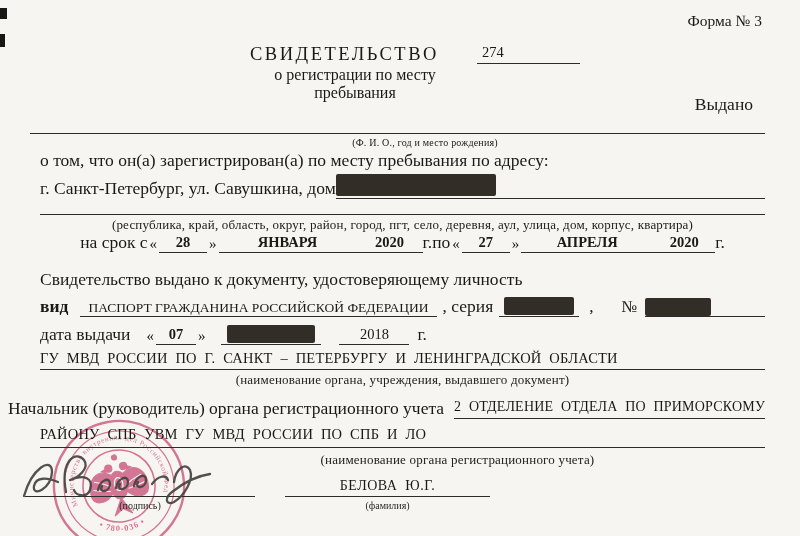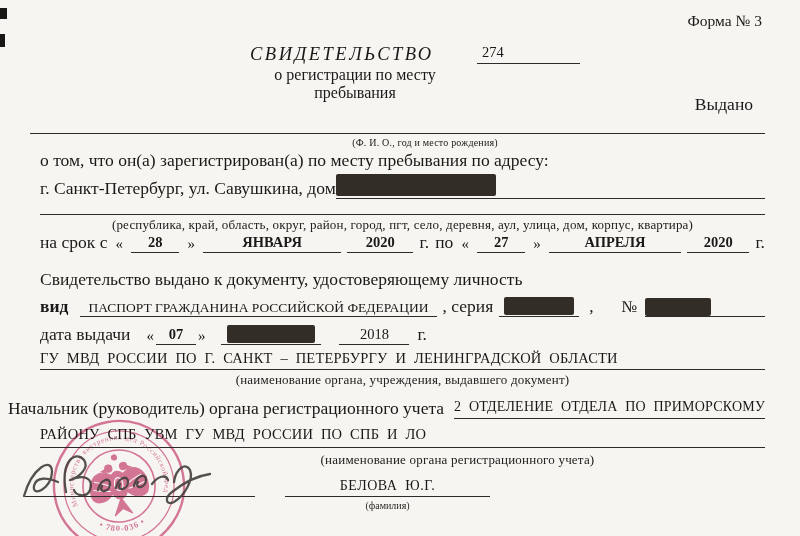--- a/index.html
+++ b/index.html
@@ -62,42 +62,42 @@
         <path d="M-24,-8 C-18,-6 -12,-4 -8,0 M-26,0 C-20,2 -14,3 -9,4" stroke="#f7f5f1" stroke-width="1"></path>
         <path d="M24,-8 C18,-6 12,-4 8,0 M26,0 C20,2 14,3 9,4" stroke="#f7f5f1" stroke-width="1"></path>
         <path d="M0,12 L-9,29 L0,23 L9,29 Z" fill="#c9527a"></path>
         <ellipse cx="0" cy="-2" rx="4.2" ry="6.5" fill="none" stroke="#f7f5f1" stroke-width="1.2"></ellipse>
       </g>
     </g>
   </svg>
 
   <div class="abs" style="right:38px;top:12px;font-size:15.5px;">Форма № 3</div>
 
-  <div class="abs" style="left:250px;top:44px;font-size:18.5px;letter-spacing:2.5px;font-style:italic;">СВИДЕТЕЛЬСТВО</div>
+  <div class="abs" style="left:250px;top:44px;font-size:18.5px;letter-spacing:2.5px;">СВИДЕТЕЛЬСТВО</div>
   <div class="abs" style="left:477px;top:44px;width:98px;border-bottom:1.4px solid #2e2c2a;font-size:14.5px;padding-left:5px;padding-bottom:2px;">274</div>
   <div class="abs" style="left:240px;top:66px;width:230px;text-align:center;font-size:16px;">о регистрации по месту пребывания</div>
 
   <div class="row" style="left:67px;top:94px;right:35px;">
     <span class="body-t" style="margin-right:12px;">Выдано</span>
   </div>
   <div class="rule" style="left:30px;right:35px;top:133px;"></div>
   <div class="abs cap" style="left:90px;width:670px;top:137px;font-size:10px;">(Ф. И. О., год и место рождения)</div>
 
   <div class="abs body-t" style="left:40px;top:150px;">о том, что он(а) зарегистрирован(а) по месту пребывания по адресу:</div>
 
   <div class="row" style="left:40px;top:174px;right:35px;">
     <span class="body-t" style="white-space:nowrap;">г. Санкт-Петербург, ул. Савушкина, дом</span>
     <div class="fill">
       <div class="bar" style="width:160px;height:22px;"></div>
     </div>
   </div>
   <div class="rule" style="left:40px;right:35px;top:214px;"></div>
   <div class="abs cap" style="left:35px;right:30px;top:217px;">(республика, край, область, округ, район, город, пгт, село, деревня, аул, улица, дом, корпус, квартира)</div>
 
-  <div class="row" style="left:40px;right:35px;top:232px;justify-content:space-between;">
+  <div class="row" style="left:40px;right:35px;top:232px;justify-content:center;">
     <span class="body-t">на срок с</span>
     <span class="q">«</span>
     <span class="u val" style="width:48px;">28</span>
     <span class="q">»</span>
     <span class="u val" style="width:138px;">ЯНВАРЯ</span>
     <span class="u val" style="width:66px;">2020</span>
     <span class="body-t">г.</span>
     <span class="body-t">по</span>
     <span class="q">«</span>
     <span class="u val" style="width:48px;">27</span>
@@ -138,20 +138,21 @@
   <div class="row" style="left:40px;right:35px;top:398px;">
     <span class="body-t" style="margin-right:10px;white-space:nowrap;">Начальник (руководитель) органа регистрационного учета</span>
     <div class="fill" style="padding-bottom:3px;">
       <span class="caps" style="white-space:nowrap;">2 ОТДЕЛЕНИЕ ОТДЕЛА ПО ПРИМОРСКОМУ</span>
     </div>
   </div>
   <div class="abs caps" style="left:40px;right:35px;top:426px;border-bottom:1.4px solid #2e2c2a;padding-bottom:4px;font-size:14.5px;">РАЙОНУ СПБ УВМ ГУ МВД РОССИИ ПО СПБ И ЛО</div>
   <div class="abs cap" style="left:150px;width:615px;top:452px;">(наименование органа регистрационного учета)</div>
 
   <div class="rule" style="left:25px;width:230px;top:496px;"></div>
+  <div class="abs sig-caption" style="left:25px;width:230px;top:500px;">(подпись)</div>
 
   <div class="abs" style="left:285px;width:205px;top:478px;text-align:center;font-size:14px;letter-spacing:.5px;word-spacing:4px;">БЕЛОВА Ю.Г.</div>
   <div class="rule" style="left:285px;width:205px;top:496px;"></div>
   <div class="abs sig-caption" style="left:285px;width:205px;top:500px;">(фамилия)</div>
 
   <svg class="abs" style="left:18px;top:448px;" width="210" height="64" viewBox="0 0 210 64">
     <path d="M6 48 C14 20 34 8 34 24 C34 40 14 50 16 38 C18 28 30 30 40 34
              M48 44 C42 12 58 2 66 12 C72 20 60 30 52 32 C66 26 76 30 72 42 C69 50 58 48 56 42
              M80 42 C82 32 92 28 92 36 C92 44 80 46 84 38
              M98 40 C100 30 110 26 110 34 C110 42 98 44 102 36

